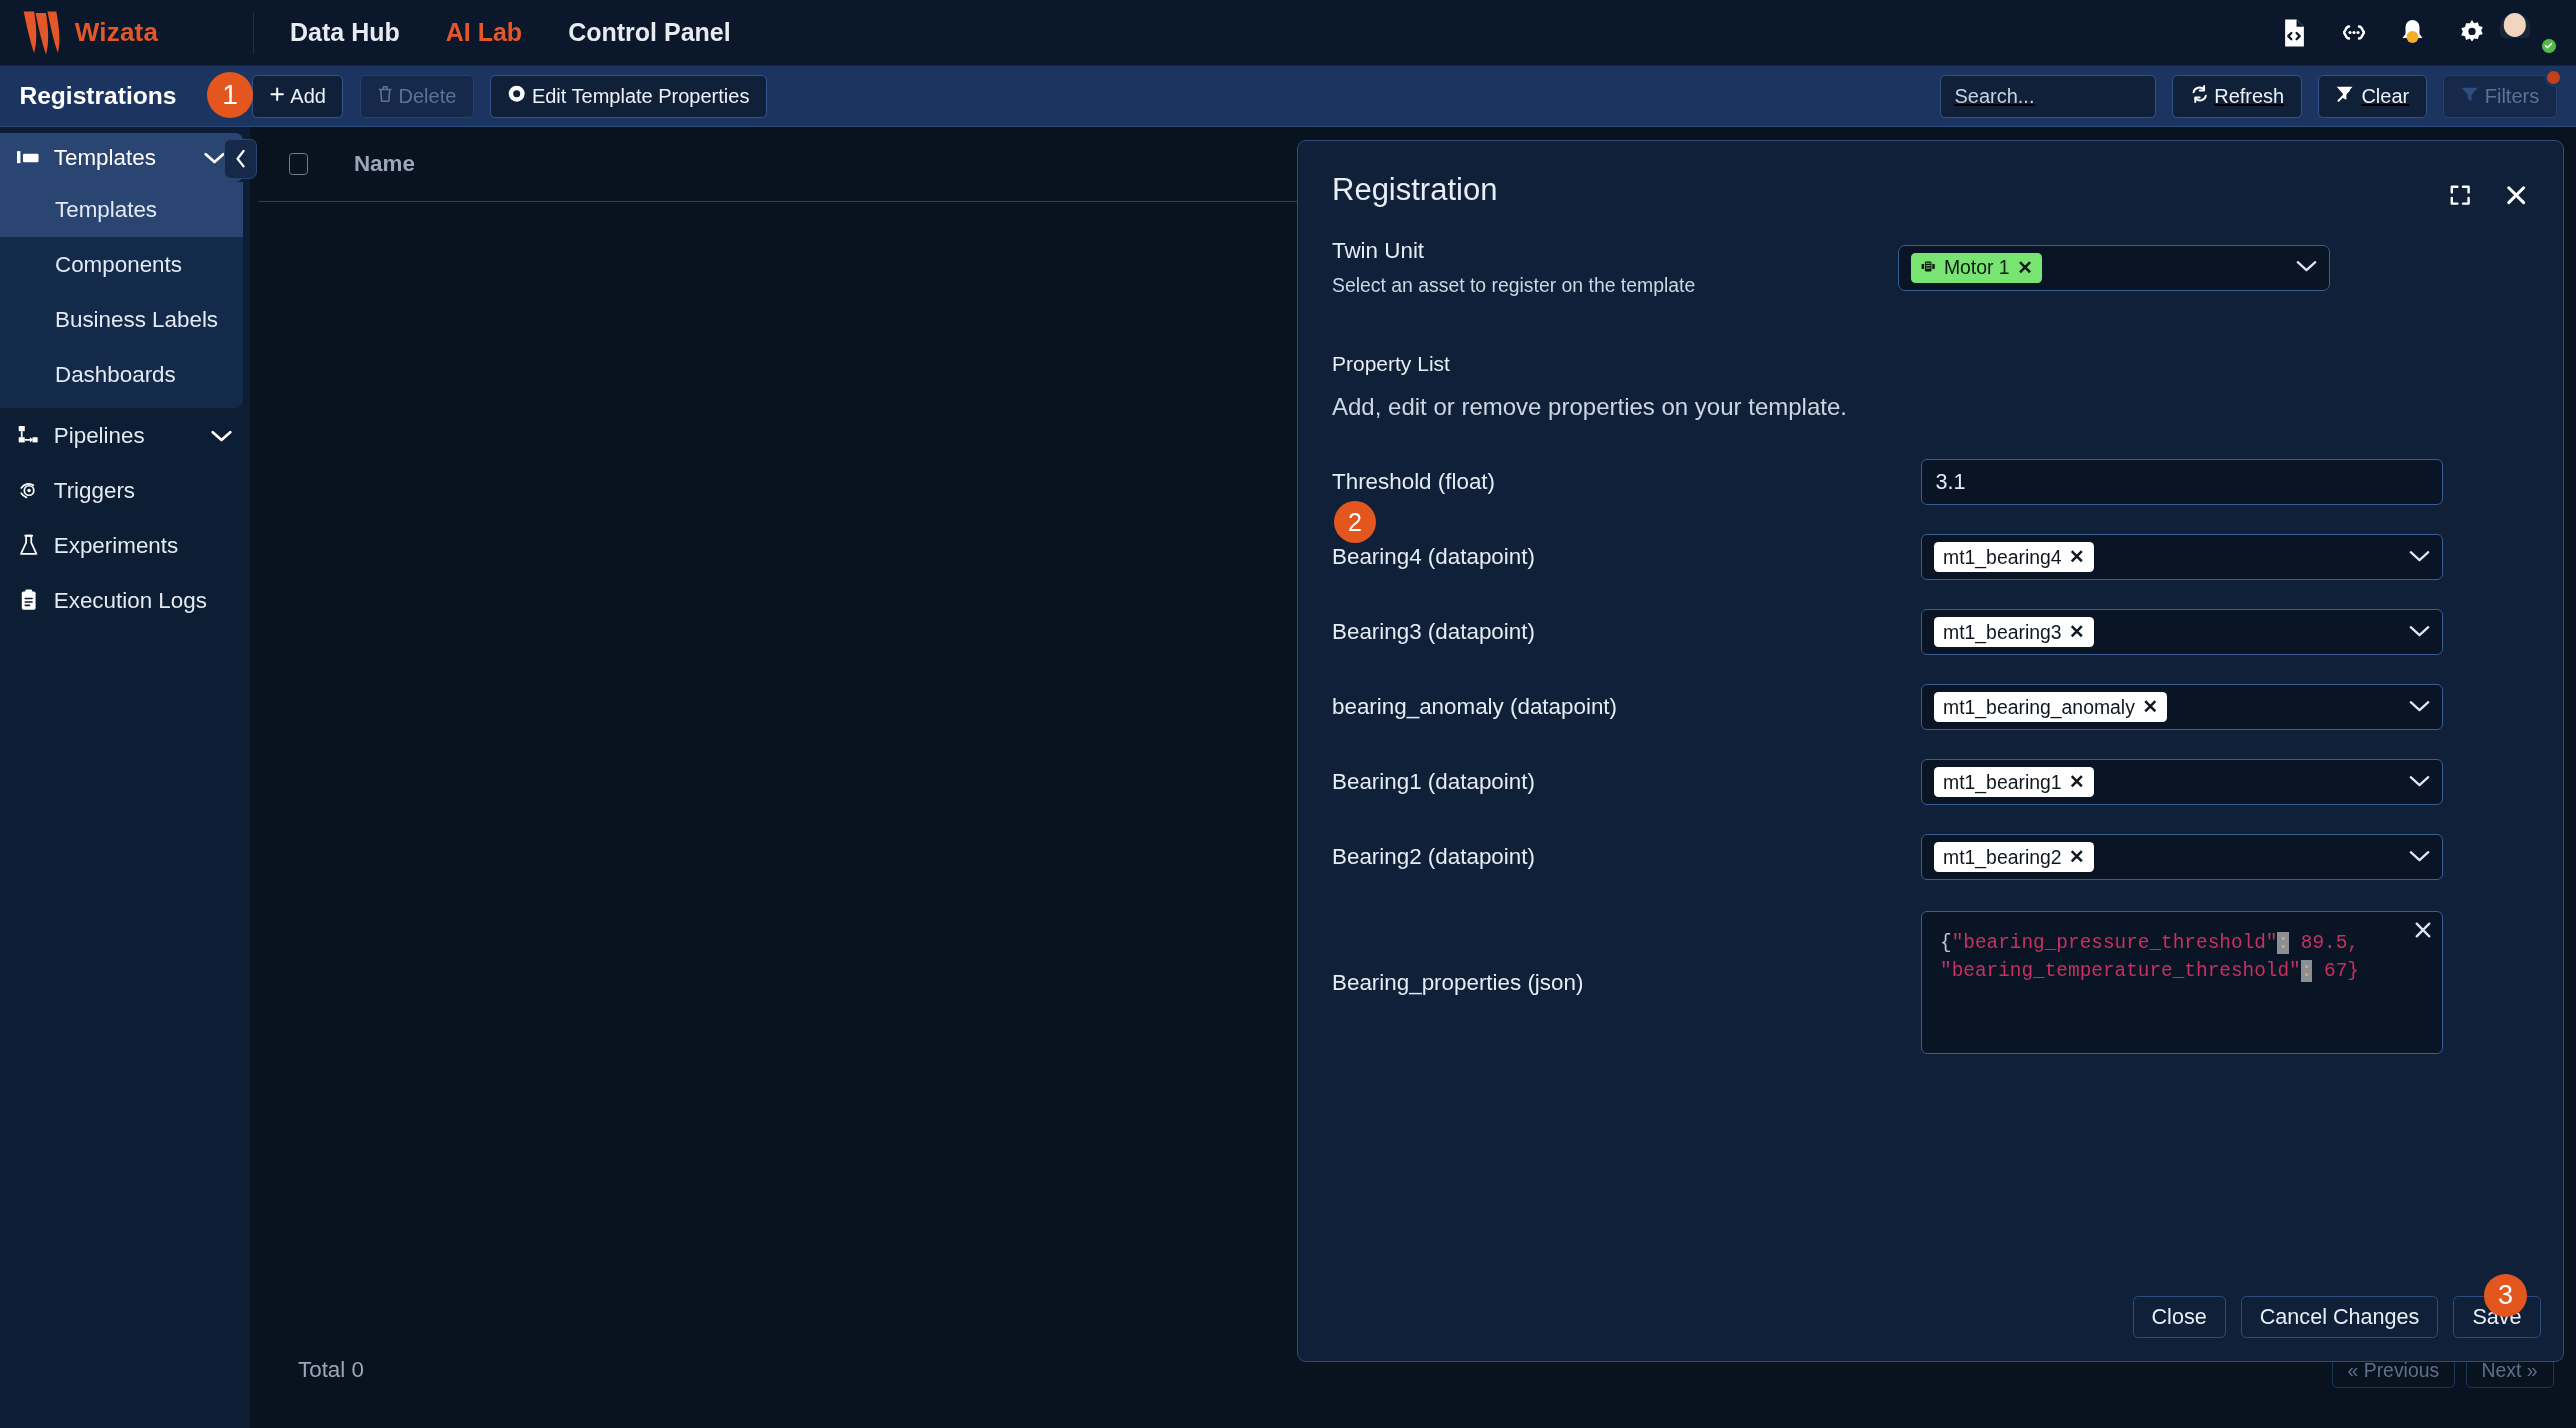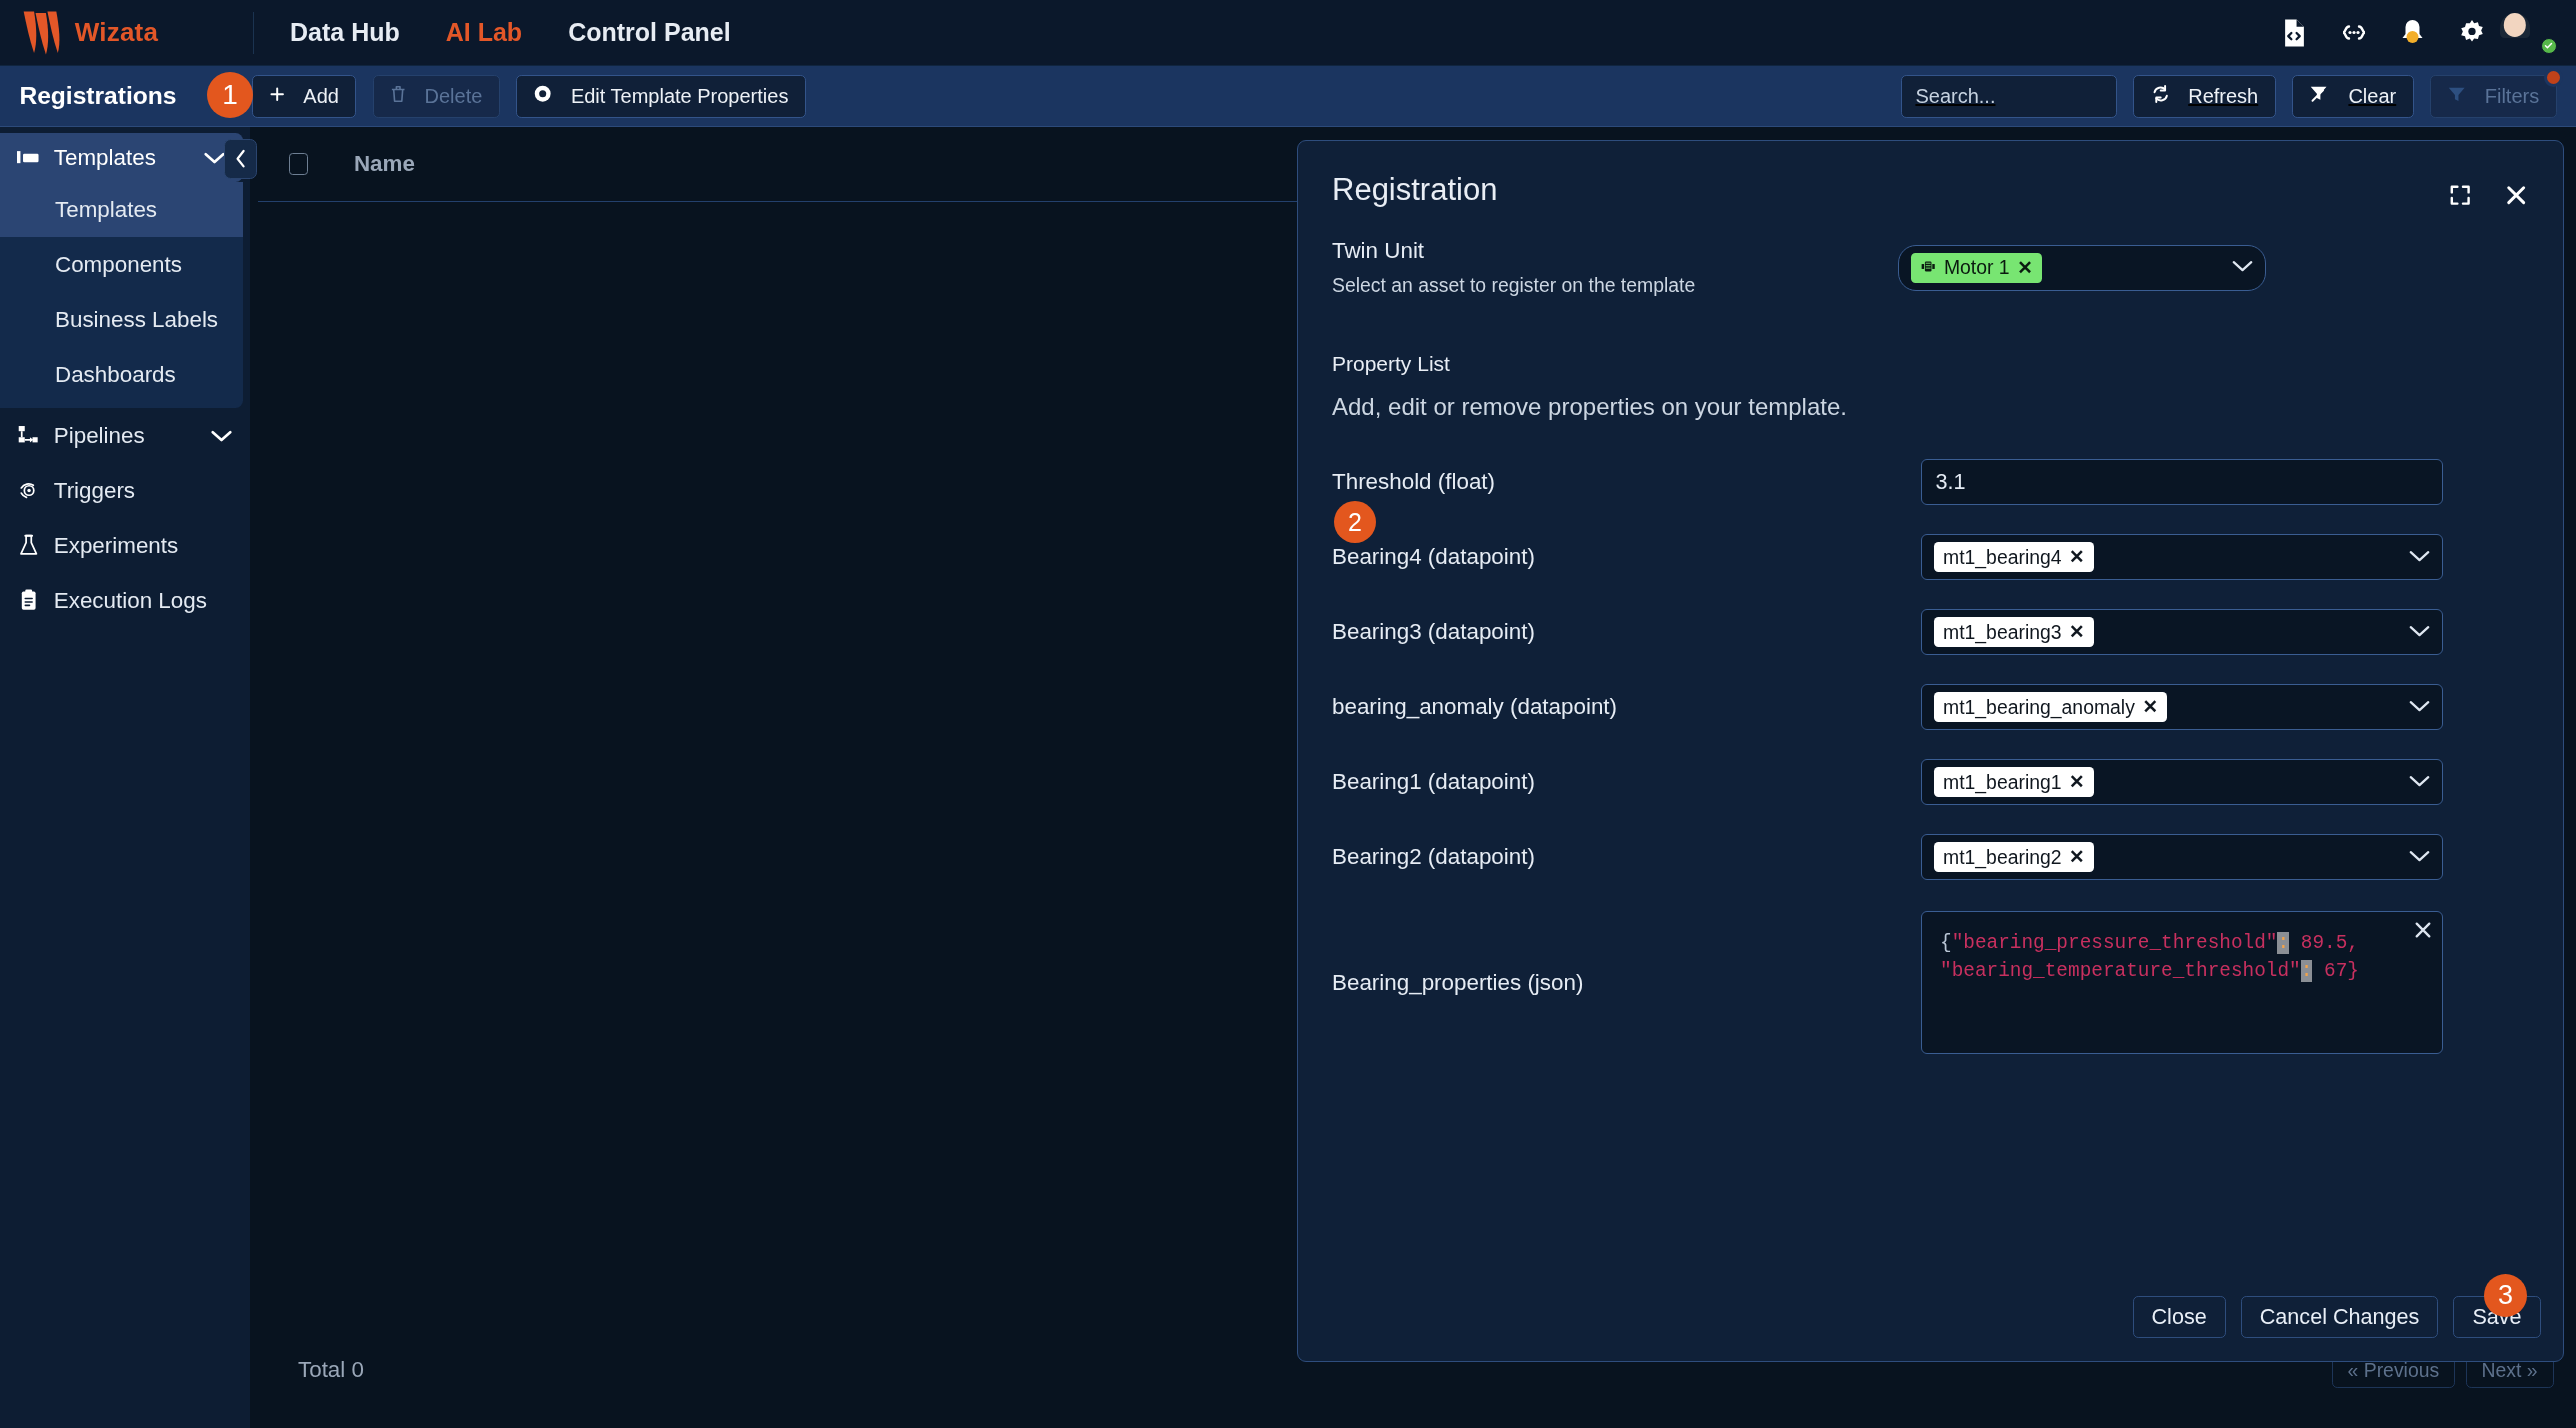--- a/index.html
+++ b/index.html
@@ -57,21 +57,21 @@
   .badge-circle {
     width: 46px; height: 46px; border-radius: 50%;
     background: #e3571e; color: #fff; font-size: 28px;
     display: flex; align-items: center; justify-content: center;
     font-weight: 500;
   }
   .badge-1 { position: absolute; left: 207px; top: 72px; }
   .tb-btn {
     height: 43px; border: 0.7px solid #33548a; border-radius: 5.2px;
     background: #102038; color: #eef2f7; font-size: 20px;
-    display: inline-flex; align-items: center; gap: 18px;
+    display: inline-flex; align-items: center; gap: 5px;
     padding: 0 16.4px; cursor: pointer; white-space: nowrap;
   }
   .tb-btn.disabled { color: #5a7398; border-color: #25416c; background: #16294a; cursor: default; }
   .tb-group { display: flex; align-items: center; gap: 16.4px; margin-left: 75px; }
   .tb-right { margin-left: auto; display: flex; align-items: center; gap: 16.4px; padding-right: 19.4px; text-decoration: underline; }
   .search-box {
     width: 216px; height: 43px; background: #102038; border: 0.7px solid #33548a;
     border-radius: 5.2px; color: #cfd9e6; font-size: 20px; padding: 0 13.4px;
     outline: none; font-family: "Liberation Sans", sans-serif;
   }
@@ -151,22 +151,22 @@
   .modal-actions { margin-left: auto; display: flex; gap: 31px; padding-top: 10.4px; }
   .mh-icon { cursor: pointer; display: flex; align-items: center; justify-content: center; width: 25px; height: 25px; }
 
   .field-row { display: flex; align-items: center; padding: 0 34px; }
   .twin-row { padding-top: 30px; }
   .field-label-col { width: 566px; }
   .f-label { color: #e6ecf4; font-size: 22.4px; }
   .f-sub { color: #ccd6e2; font-size: 19.4px; margin-top: 10.4px; }
 
   .select-ctl {
-    width: 368px; height: 46px; background: #091524; border: 0.7px solid #3a5d92;
-    border-radius: 18px; display: flex; align-items: center; padding: 0 12px; cursor: pointer;
+    width: 432px; height: 46px; background: #091524; border: 0.7px solid #3a5d92;
+    border-radius: 7px; display: flex; align-items: center; padding: 0 12px; cursor: pointer;
   }
   .chip {
     display: inline-flex; align-items: center; gap: 7.5px; height: 30px; padding: 0 9px;
     border-radius: 4.5px; font-size: 19.4px; white-space: nowrap;
   }
   .chip.green { background: #78e572; color: #0b1a10; }
   .chip.white { background: #ffffff; color: #10171f; }
   .chip .x { font-weight: bold; font-size: 18.6px; }
   .caret { margin-left: auto; }
 

